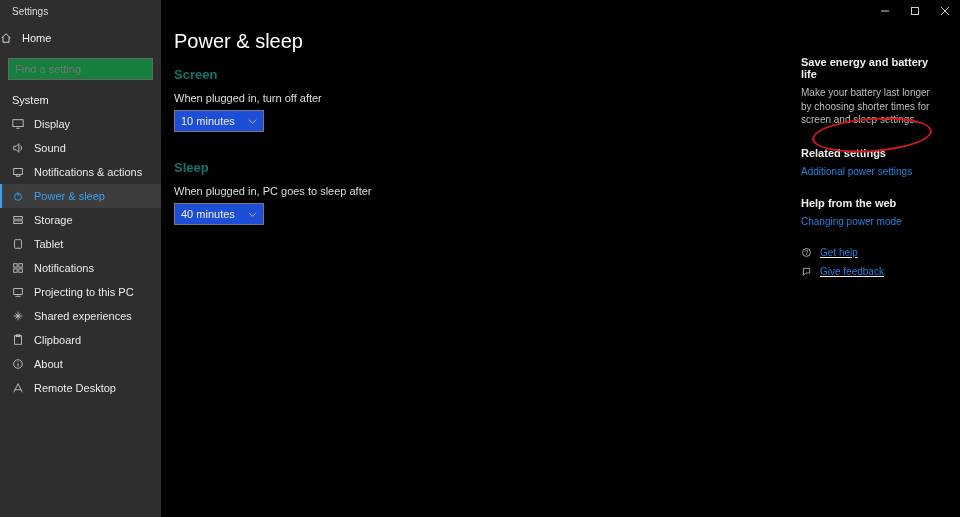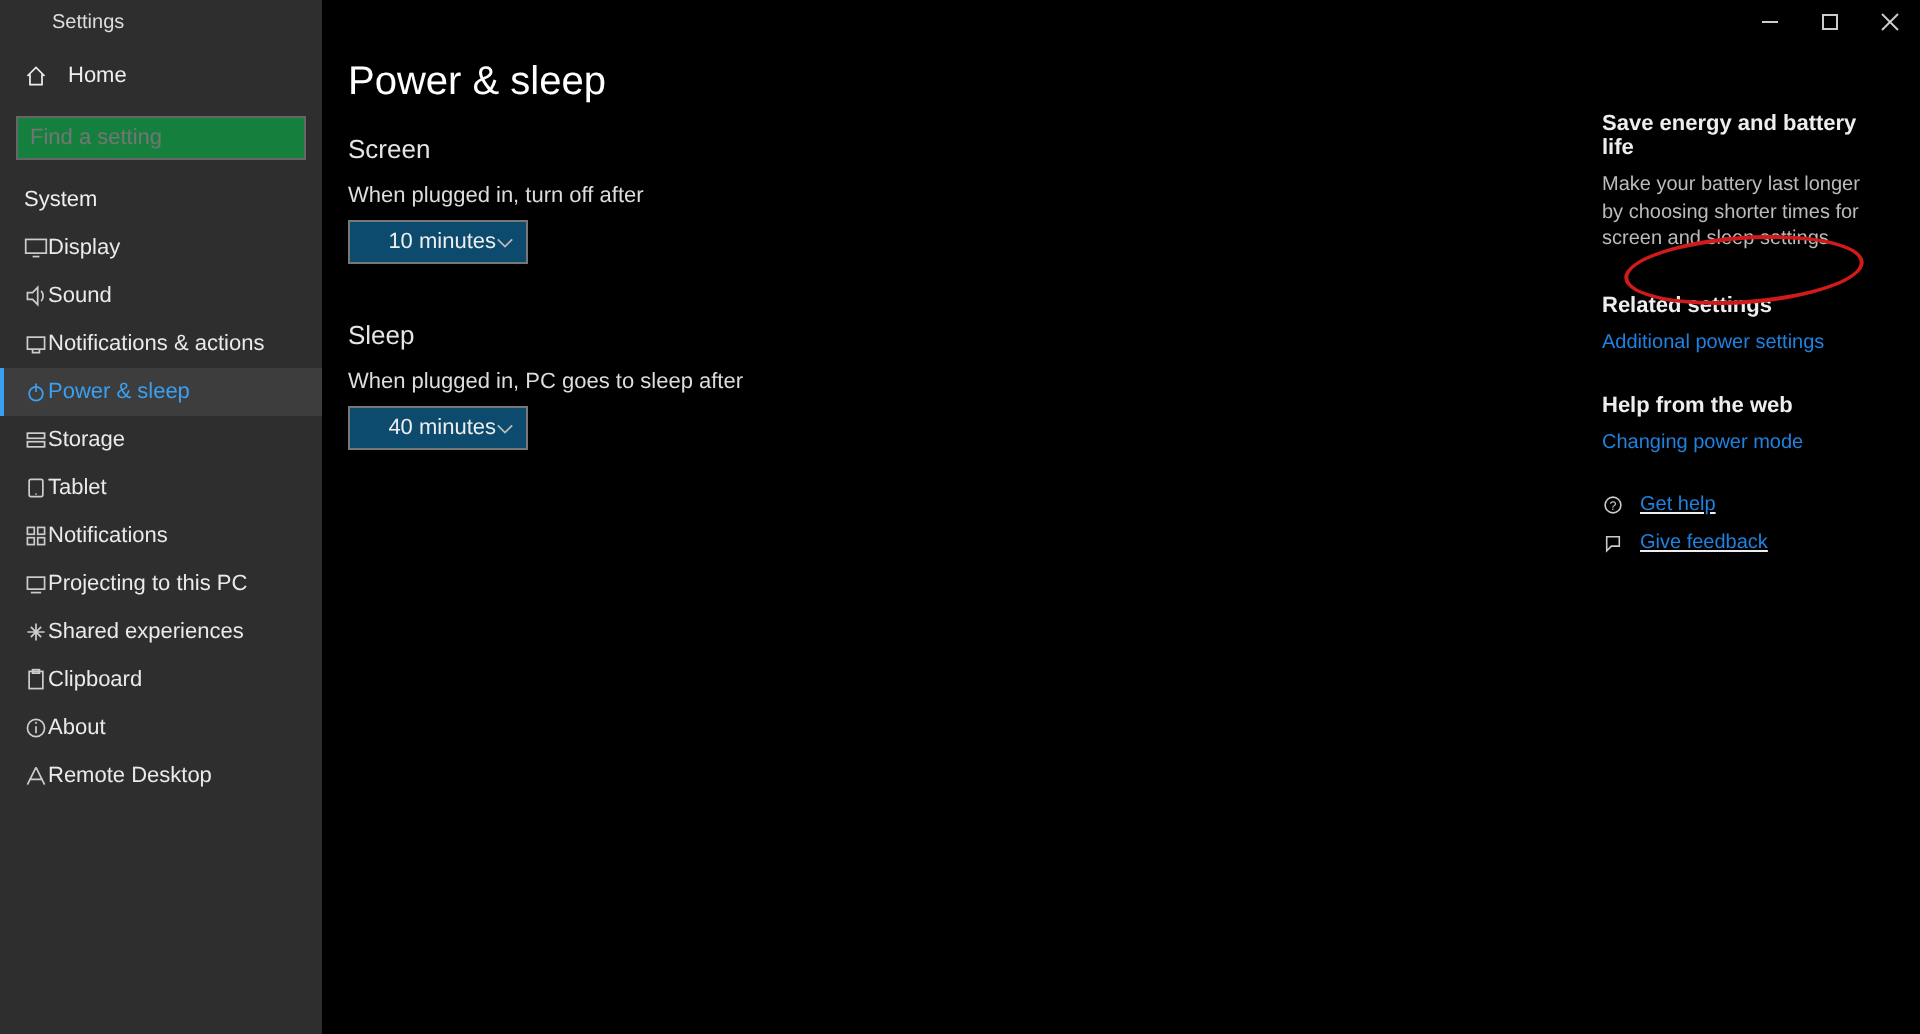--- a/index.html
+++ b/index.html
@@ -22,21 +22,21 @@
   .titlebar {
     position: absolute;
     top: 0; left: 0; right: 0;
     height: 22px;
     display: flex;
     align-items: center;
     justify-content: space-between;
     z-index: 5;
   }
   .titlebar .title {
-    padding-left: 26px;
+    padding-left: 12px;
     font-size: 10px;
     color: #ddd;
   }
   .winbtns {
     display: flex;
     height: 100%;
   }
   .winbtn {
     width: 30px;
     display: flex;
@@ -52,21 +52,20 @@
     width: 161px;
     background: #2e2e2e;
     display: flex;
     flex-direction: column;
     padding-top: 26px;
   }
   .home {
     display: flex;
     align-items: center;
     height: 24px;
-    padding-left: 12px;
     gap: 10px;
     cursor: pointer;
     font-size: 11px;
     color: #eee;
   }
   .searchbox {
     margin: 8px 8px 0 8px;
     height: 22px;
     border: 1px solid #666;
     background: #15803d;
@@ -87,20 +86,21 @@
   .group-label {
     padding: 14px 12px 6px 12px;
     font-size: 11px;
     color: #eee;
   }
   .navlist { display: flex; flex-direction: column; }
   .navitem {
     height: 24px;
     display: flex;
     align-items: center;
+    gap: 10px;
     padding-left: 12px;
     cursor: pointer;
     color: #eaeaea;
     font-size: 11px;
   }
   .navitem.active {
     background: #3d3d3d;
     border-left: 2px solid #3aa0f3;
     padding-left: 10px;
     color: #3aa0f3;
@@ -120,39 +120,39 @@
     max-width: 640px;
   }
   .page-title {
     font-size: 20px;
     font-weight: 400;
     margin-bottom: 14px;
     color: #fff;
   }
   .section-title {
     font-size: 13px;
-    font-weight: 400;
+    font-weight: 700;
     margin-top: 0;
     margin-bottom: 10px;
-    color: #e5e5e5;
+    color: #0f766e;
   }
   .field-label {
     font-size: 11px;
     color: #ddd;
     margin-bottom: 6px;
   }
   .dropdown {
     width: 90px;
     height: 22px;
     border: 1px solid #777;
-    background: #0c4a6e;
+    background: #1d4ed8;
     color: #eee;
     display: flex;
     align-items: center;
-    justify-content: flex-end;
+    justify-content: space-between;
     padding: 0 6px;
     font-size: 11px;
     cursor: pointer;
   }
   .dropdown .chev { width: 9px; height: 9px; color:#bbb; }
   .spacer { height: 28px; }
   
   .aside {
     width: 155px;
     padding-top: 26px;

